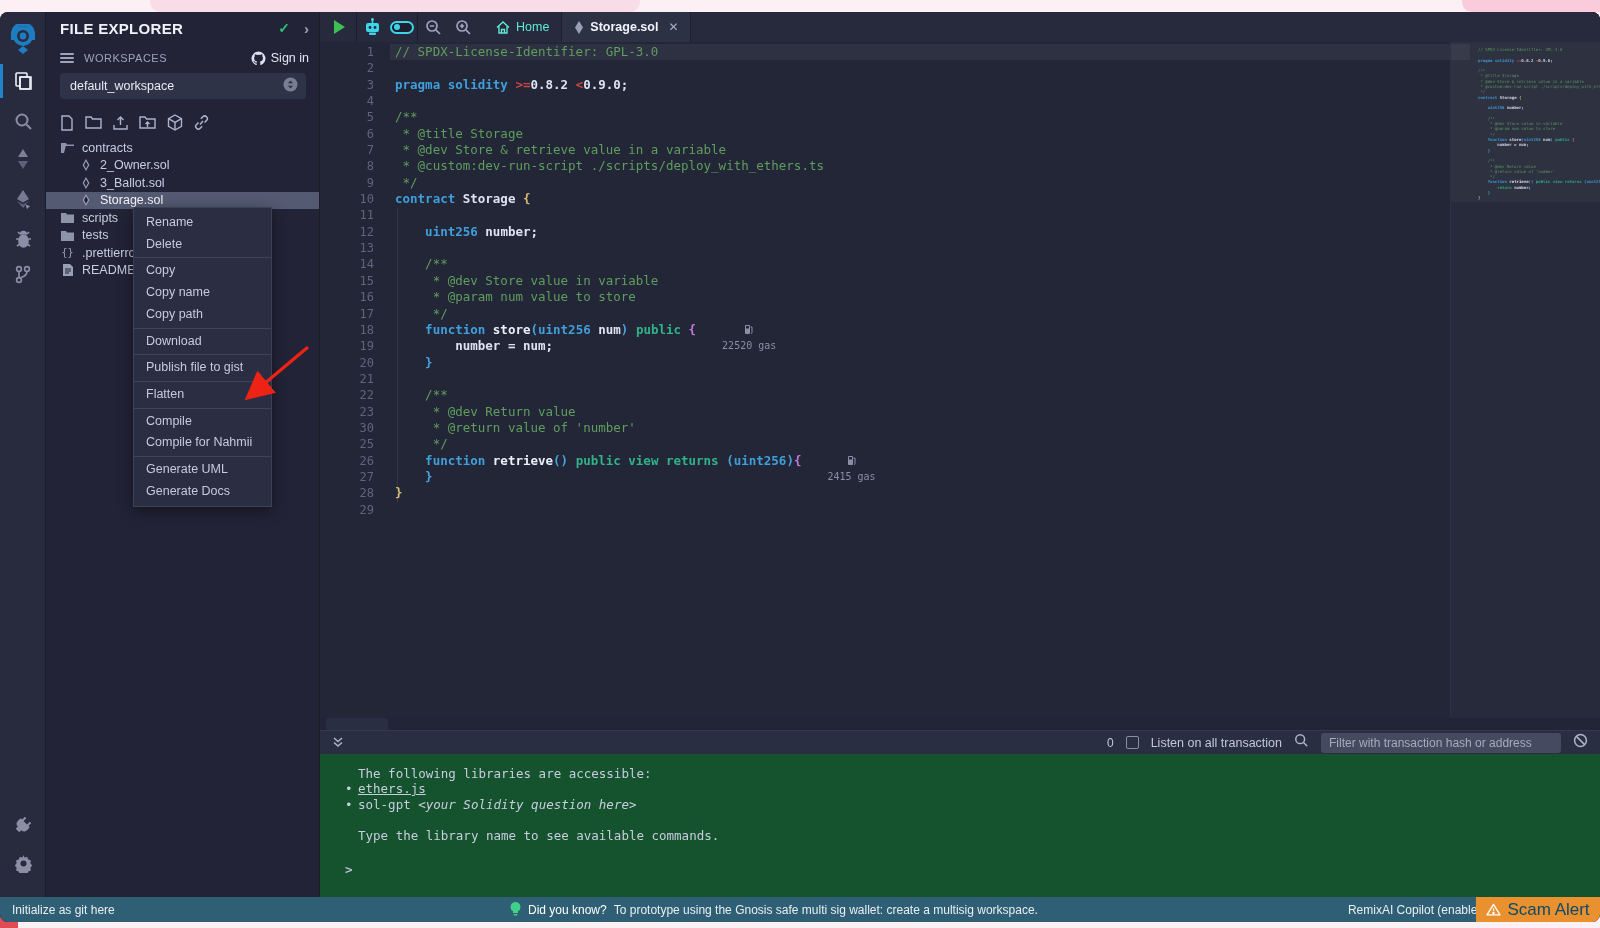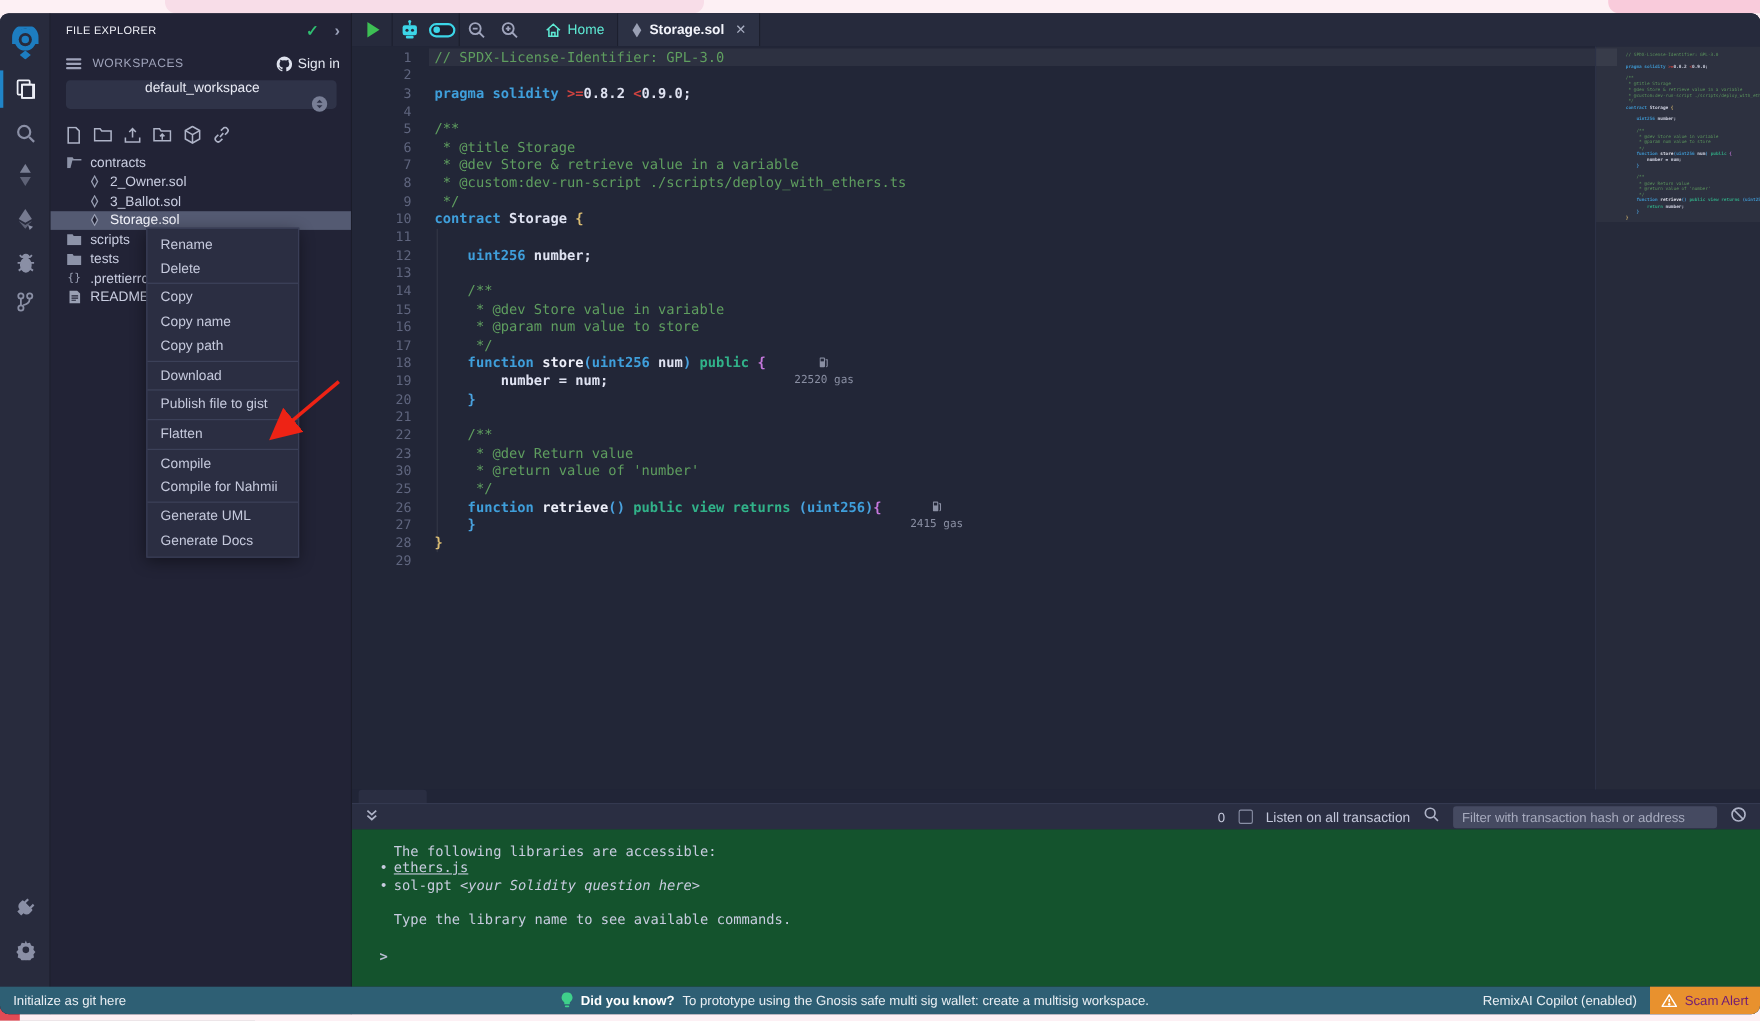--- a/index.html
+++ b/index.html
@@ -15,29 +15,29 @@
   
   .rail { position:absolute; top:0; left:0; width:46px; height:100%; background:#282b3d; border-right:1px solid #1b1d2b; }
   .rail-item { position:absolute; left:0; width:46px; height:38px; display:flex; align-items:center; justify-content:center; color:#8a8fa5; }
   .rail-item svg { display:block; }
   .rail-item.active { color:#eef0f8; }
   .rail-active-bar { position:absolute; left:0; top:52px; width:3px; height:34px; background:#2084c7; }
 
   
   .explorer { position:absolute; top:0; left:46px; width:274px; height:100%; background:#222336; border-right:1px solid #1a1c29; }
   .fe-header { position:absolute; top:6px; left:14px; right:10px; height:20px; display:flex; align-items:center; }
-  .fe-title { font-size:10px; font-weight:normal; color:#f0f1f8; letter-spacing:.3px; }
+  .fe-title { font-size:15px; font-weight:bold; color:#f0f1f8; letter-spacing:.3px; }
   .fe-check { margin-left:auto; color:#2fbf71; font-size:14px; font-weight:bold; }
   .fe-chevron { margin-left:14px; color:#9aa0b8; font-size:15px; font-weight:bold; }
   .fe-wsrow { position:absolute; top:37px; left:14px; right:10px; height:18px; display:flex; align-items:center; color:#9fa3ba; }
   .fe-hamburger { width:14px; margin-right:10px; }
   .fe-hamburger div { height:2px; background:#9fa3ba; margin:2px 0; border-radius:1px; }
   .fe-ws-label { font-size:11px; letter-spacing:.5px; }
   .fe-signin { margin-left:auto; display:flex; align-items:center; gap:5px; color:#e3e6f0; font-size:12.5px; }
-  .fe-select { position:absolute; top:61px; left:14px; width:246px; height:26px; background:#2f3348; border-radius:4px; display:flex; align-items:center; padding:0 8px 0 10px;flex-direction:column; }
+  .fe-select { position:absolute; top:61px; left:14px; width:246px; height:26px; background:#2f3348; border-radius:4px; display:flex; align-items:center; padding:0 8px 0 10px; }
   .fe-select-text { font-size:12.5px; color:#e8eaf4; }
   .fe-select-caret { margin-left:auto; color:#8d93aa; }
   .fe-tools { position:absolute; top:102px; left:12px; height:18px; display:flex; gap:10px; color:#aeb3c7; }
   .fe-tools .ticon { width:17px; height:17px; display:flex; align-items:center; justify-content:center; }
 
   .tree { position:absolute; top:127px; left:0; right:0; }
   .tree-row { height:17.5px; display:flex; align-items:center; font-size:12.5px; color:#c9cde0; cursor:default; }
   .tree-row.sel { background:#545a72; color:#f2f3fa; }
   .tree-ic { width:15px; margin-right:7px; display:flex; align-items:center; justify-content:center; }
   .braces { font-family:"DejaVu Sans Mono", monospace; font-size:10px; color:#9aa0b4; }
@@ -101,23 +101,23 @@
   .term-body .trow { height:15.4px; line-height:15.4px; }
   .term-body .bullet { display:inline-block; width:13px; margin-left:-13px; color:#c8ccdf; }
   .term-body a.lib { color:#c8ccdf; text-decoration:underline; }
   .term-body .it { font-style:italic; }
   .term-prompt { position:absolute; top:108px; left:25px; color:#b9bdd2; font-weight:bold; }
 
   
   .statusbar { position:absolute; left:0; right:0; bottom:0; height:25px; background:#2e5f74; display:flex; align-items:center; color:#e9eef3; font-size:12px; }
   .sb-left { margin-left:12px; cursor:pointer; }
   .sb-tip { position:absolute; left:510px; display:flex; align-items:center; gap:7px; }
-  .sb-tip b { font-weight:bold; color:#ffffff;text-align:right; }
+  .sb-tip b { font-weight:normal; color:#ffffff;text-align:right; }
   .sb-copilot { position:absolute; right:112px; }
-  .sb-scam { position:absolute; right:0; top:0; bottom:0; width:100px; background:#e8912e; display:flex; align-items:center; justify-content:center; gap:6px; color:#701a75; font-size:12px; cursor:pointer; }
+  .sb-scam { position:absolute; right:0; top:0; bottom:0; width:124px; background:#e8912e; display:flex; align-items:center; justify-content:center; gap:6px; color:#0c4a6e; font-size:17px; cursor:pointer; }
 </style>
 </head>
 <body>
 
 <div class="page">
   <div class="chrome-pill pill-a"></div>
   <div class="chrome-pill pill-b"></div>
   <div class="chrome-red"></div>
 
   <div class="app">

